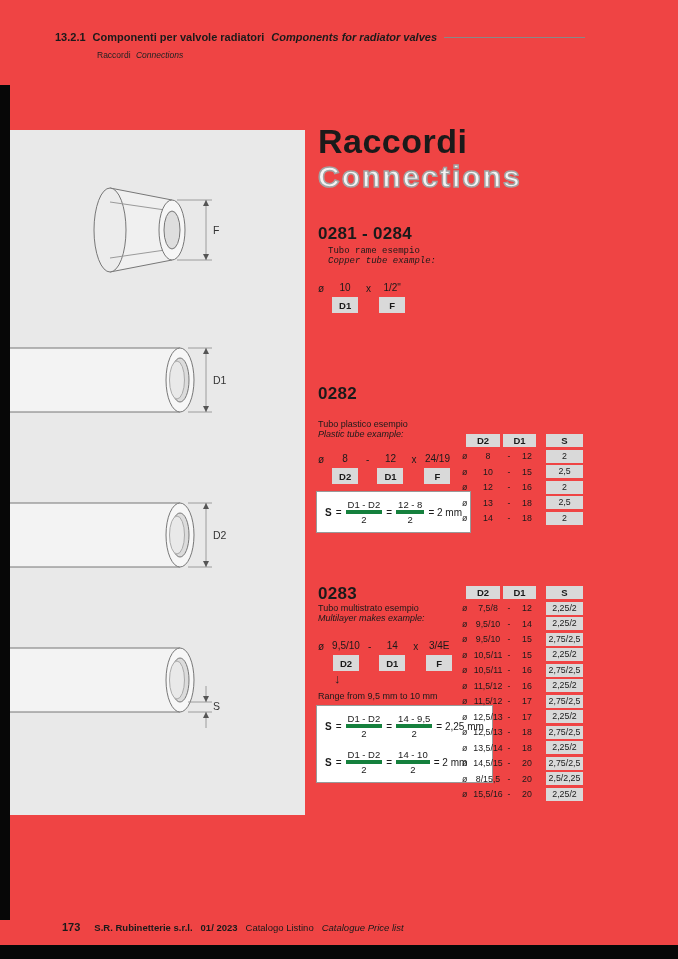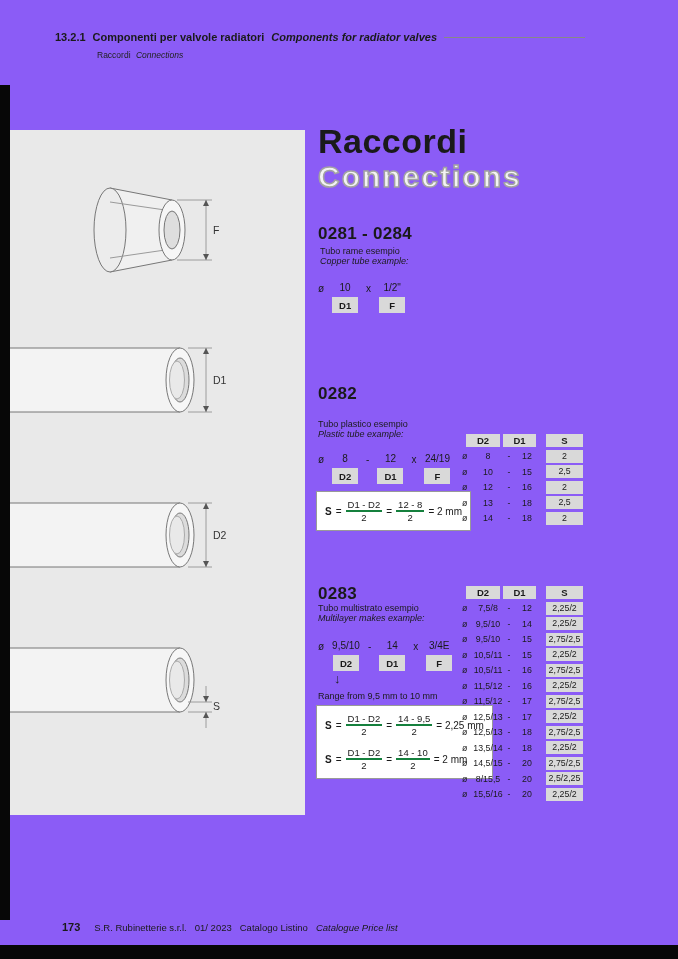--- a/index.html
+++ b/index.html
@@ -1,18 +1,18 @@
 <!DOCTYPE html>
 <html><head>
 <meta charset="utf-8">
 <style>
   * { margin:0; padding:0; box-sizing:border-box; }
   html,body { background:#fff; }
   body { font-family:"Liberation Sans", sans-serif; color:#1a1a1a; }
-  .page { position:relative; width:678px; height:959px; background:#8b5cf6; overflow:hidden; }
+  .page { position:relative; width:678px; height:959px; background:#ef4444; overflow:hidden; }
 
   .leftbar { position:absolute; left:0; top:85px; width:10px; height:835px; background:#070707; }
   .bottombar { position:absolute; left:0; top:945px; width:678px; height:14px; background:#070707; }
 
   .hdr1 { position:absolute; left:55px; top:31px; width:530px; display:flex; align-items:baseline; gap:7px; font-size:11px; font-weight:bold; white-space:nowrap; }
   .hdr1 .en { font-style:italic; }
   .hdr1 .rule { flex:1; border-bottom:1px solid #888; transform:translateY(-3px); min-width:30px; }
   .hdr2 { position:absolute; left:97px; top:50px; font-size:8.5px; color:#222; }
   .hdr2 .en { font-style:italic; margin-left:3px; }
 
@@ -32,38 +32,38 @@
   .ex-col { display:flex; flex-direction:column; align-items:center; gap:4px; }
   .ex-lab { background:#d9d9d9; font-weight:bold; font-size:9.5px; width:26px; text-align:center; padding:2.5px 0; }
   .ex-col.wide .ex-lab { width:26px; }
 
   .note { position:absolute; font-size:9px; line-height:10.5px; }
   .note .en { font-style:italic; margin-left:12px; }
 
   .fbox { position:absolute; border:1px solid #999; background:#fff; padding:7px 8px; display:flex; flex-direction:column; gap:10px; }
   .formula { display:flex; align-items:center; gap:4px; font-size:10px; white-space:nowrap; }
   .frac { display:inline-flex; flex-direction:column; align-items:center; font-size:9.5px; line-height:11px; }
-  .frac .n { border-bottom:2px solid #15803d; padding:0 2px; }
+  .frac .n { border-bottom:4px solid #15803d; padding:0 2px; }
 
   .dim-table { position:absolute; font-size:8.8px; width:122px; }
   .t-head, .t-row { display:grid; grid-template-columns:12px 30px 12px 24px 7px 37px; align-items:center; margin-bottom:2.5px; height:13px; }
   .th { background:#d9d9d9; font-weight:bold; text-align:center; font-size:9.5px; height:13px; line-height:13px; }
   .th.d2 { grid-column:1/3; margin-left:5px; margin-right:3px; }
   .th.d1 { grid-column:3/5; margin-right:3px; }
   .th.s  { grid-column:6/7; }
   .c-sym { text-align:left; padding-left:1px; }
   .c-d2, .c-d1, .c-dash { text-align:center; }
   .c-s { background:#d9d9d9; text-align:center; height:13px; line-height:13px; }
 
   .arrow-down { position:absolute; font-size:13px; color:#222; }
   .range-note { position:absolute; font-size:9px; }
 
   .footer { position:absolute; left:62px; top:921px; display:flex; align-items:baseline; gap:8px; }
   .footer .pg { font-size:11px; font-weight:bold; margin-right:6px; }
-  .footer .co, .footer .ed { font-size:9.5px; font-weight:normal; }
+  .footer .co, .footer .ed { font-size:9.5px; font-weight:bold; }
   .footer .cit { font-size:9.5px; }
   .footer .cen { font-size:9.5px; font-style:italic; }
 </style>
 </head>
 <body>
 
 <div class="page">
 
   <div class="leftbar"></div>
   <div class="bottombar"></div>
@@ -151,21 +151,21 @@
         <polygon points="193,588 199,588 196,582" fill="#555" stroke="none"></polygon>
       </g>
       <text x="203" y="580">S</text>
     </svg>
   </div>
 
   <div class="title-it">Raccordi</div>
   <div class="title-en">Connections</div>
 
   <div class="code" style="left:318px; top:224px;">0281 - 0284</div>
-  <div class="desc" style="left:320px; top:246px;">
+  <div class="desc" style="left:328px; top:246px;font-family:Liberation Mono, monospace;">
     <div>Tubo rame esempio</div>
     <div class="en">Copper tube example:</div>
   </div>
   <div class="ex-row" style="left:318px; top:282px;">
     <span class="ex-sym">ø</span>
     <div class="ex-col">
       <span class="ex-val">10</span>
       <span class="ex-lab">D1</span>
     </div>
     <span class="ex-op">x</span>

